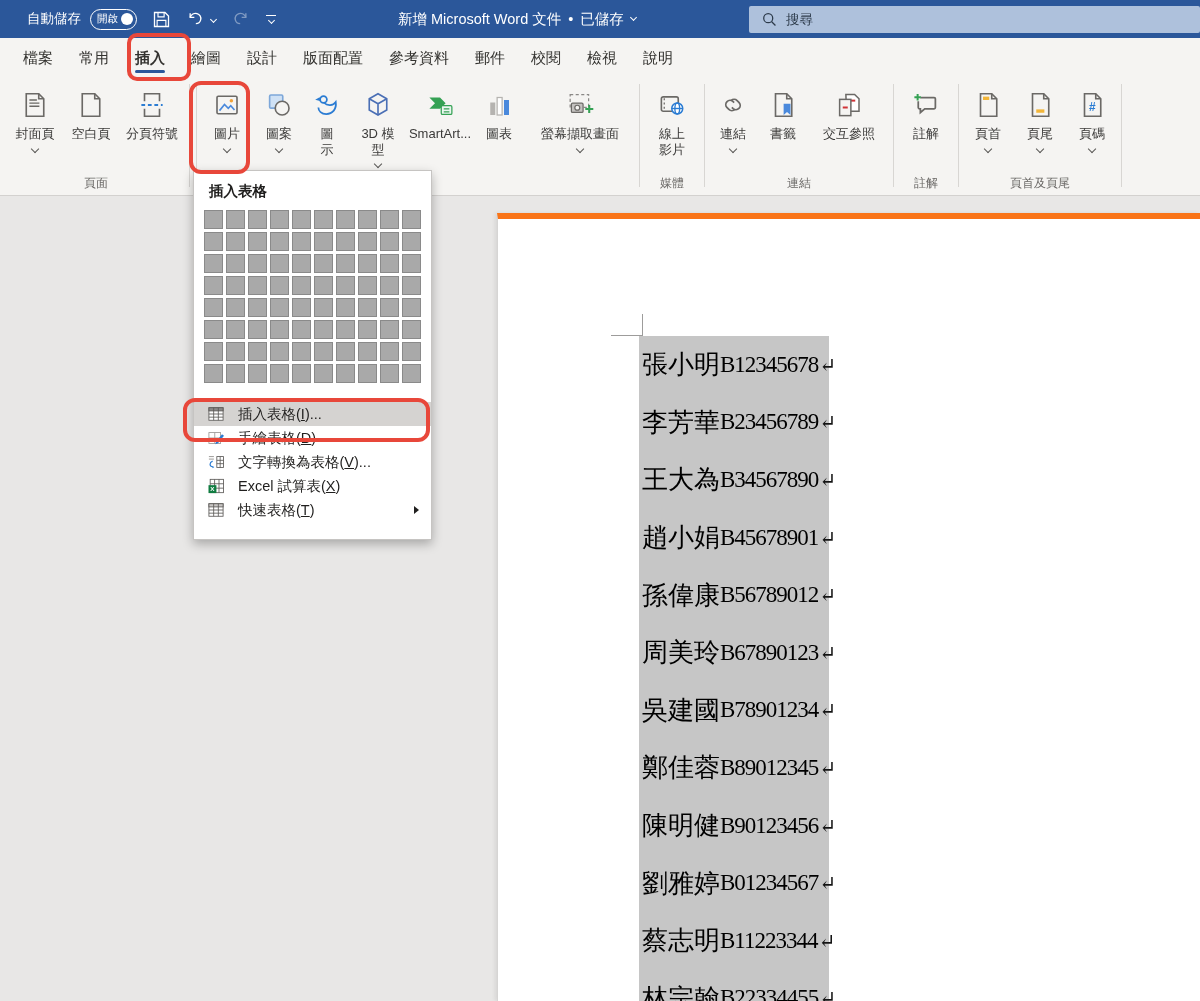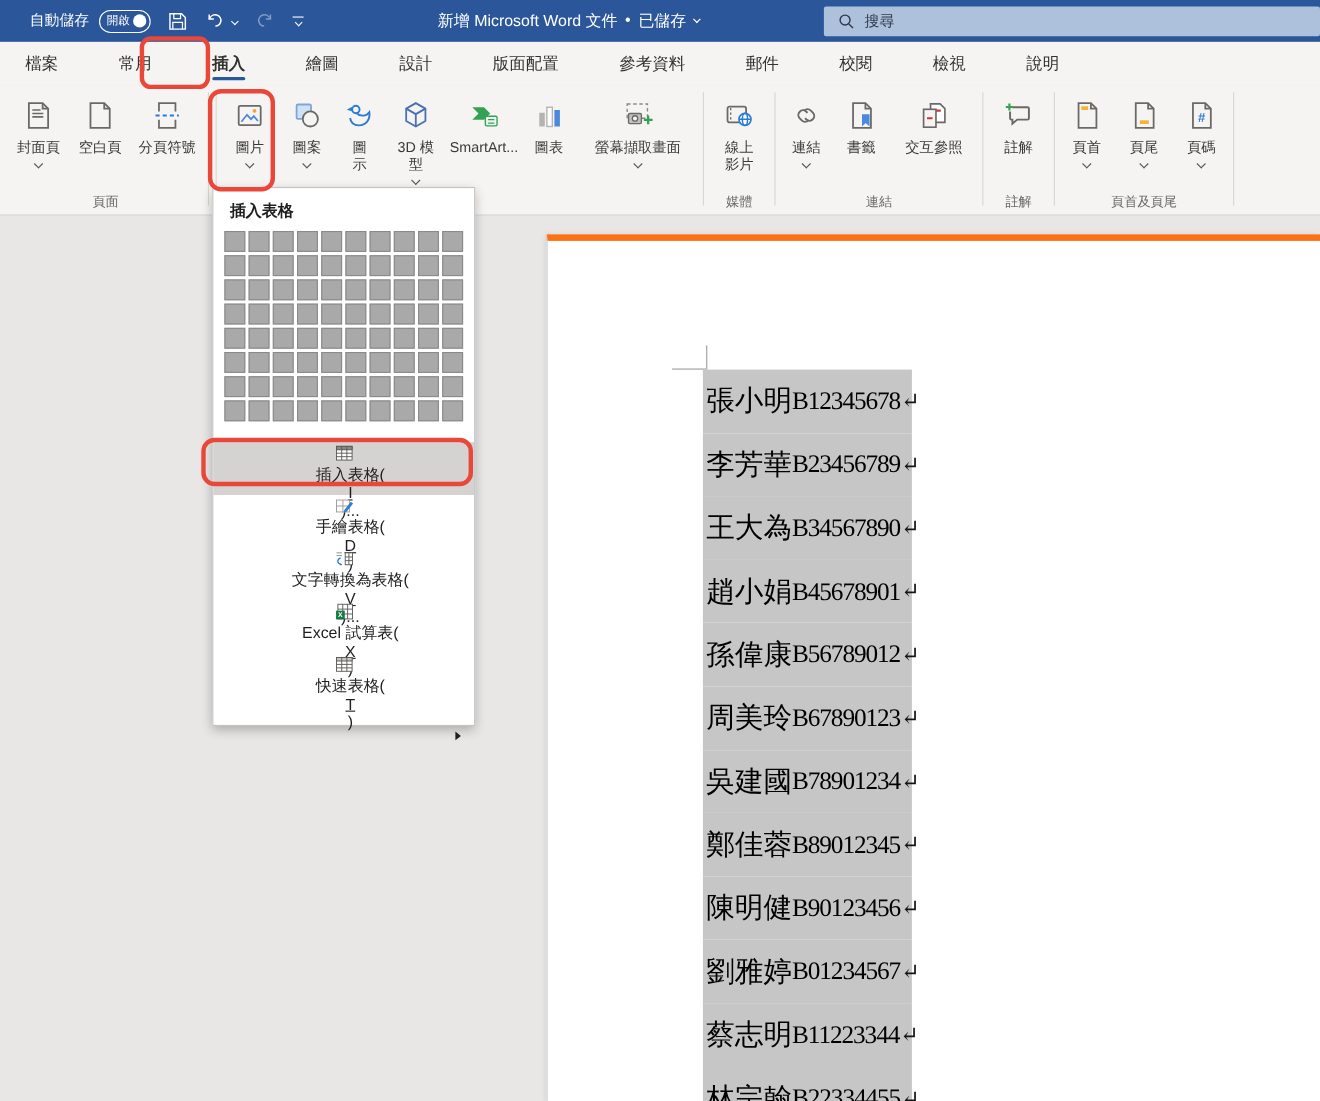--- a/index.html
+++ b/index.html
@@ -25,21 +25,21 @@
   .doc-title { position:absolute; left:398px; top:0; height:38px; display:flex;
     align-items:center; font-size:14.5px; gap:7px; }
   .searchbox { position:absolute; left:749px; top:6px; width:451px; height:27px;
     background:#aec1dc; border-radius:2px; display:flex; align-items:center; }
   .searchbox input { border:none; outline:none; background:transparent; font-size:13.5px;
     color:#25303d; width:360px; font-family:inherit; }
   .searchbox input::placeholder { color:#2c3a4a; opacity:1; }
   .search-ic { margin:0 8px 0 12px; display:flex; }
 
   
-  .tabrow { height:40px; background:#f5f4f2; display:flex; align-items:stretch; padding-left:10px;gap:29px; }
+  .tabrow { height:40px; background:#f5f4f2; display:flex; align-items:stretch; padding-left:10px; }
   .tab { display:flex; align-items:center; padding:0 13px; font-size:15px; color:#33322f;
     cursor:pointer; position:relative; }
   .tab.active { font-weight:bold; }
   .tab.active::after { content:""; position:absolute; left:13px; right:13px; bottom:5px;
     height:3px; background:#2b579a; border-radius:2px; }
 
   
   .ribbon { height:118px; background:#f5f4f2; display:flex; align-items:stretch;
     padding-left:6px; border-bottom:1px solid #d3d1cf; }
   .rgroup { display:flex; flex-direction:column; }
@@ -71,22 +71,22 @@
 
   
   .dropdown { position:absolute; left:193px; top:170px; width:239px; background:#fff;
     border:1px solid #c6c4c2; box-shadow:0 4px 10px rgba(0,0,0,.28); z-index:40;
     padding-bottom:17px; }
   .dd-header { font-size:14.5px; font-weight:bold; color:#1f1e1d; padding:11px 0 9px 15px; }
   .sizegrid { display:grid; grid-template-columns:repeat(10,19px); gap:3px;
     width:217px; margin:0 auto; }
   .gcell { width:19px; height:19px; background:#a9a9a9; border:1px solid #8a8a8a; cursor:pointer; }
   .dd-menu { margin-top:19px; }
-  .dd-item { height:48px; display:flex; align-items:center; padding-left:12px;
-    font-size:14.5px; color:#201f1e; cursor:pointer;flex-direction:column; }
+  .dd-item { height:24px; display:flex; align-items:center; padding-left:12px;
+    font-size:14.5px; color:#201f1e; cursor:pointer; }
   .dd-item.hl { background:#d5d3d1; }
   .dd-item .mic { width:20px; height:20px; margin-right:12px; display:flex; }
   .akey { text-decoration:underline; }
   .subarrow { width:0; height:0; border-left:5px solid #201f1e; border-top:4px solid transparent;
     border-bottom:4px solid transparent; margin-left:auto; margin-right:12px; }
 
   
   .anno { position:absolute; border:4px solid #e8473a; border-radius:10px; z-index:60;
     pointer-events:none; }
   .anno-tab { left:127px; top:33px; width:64px; height:48px; }

